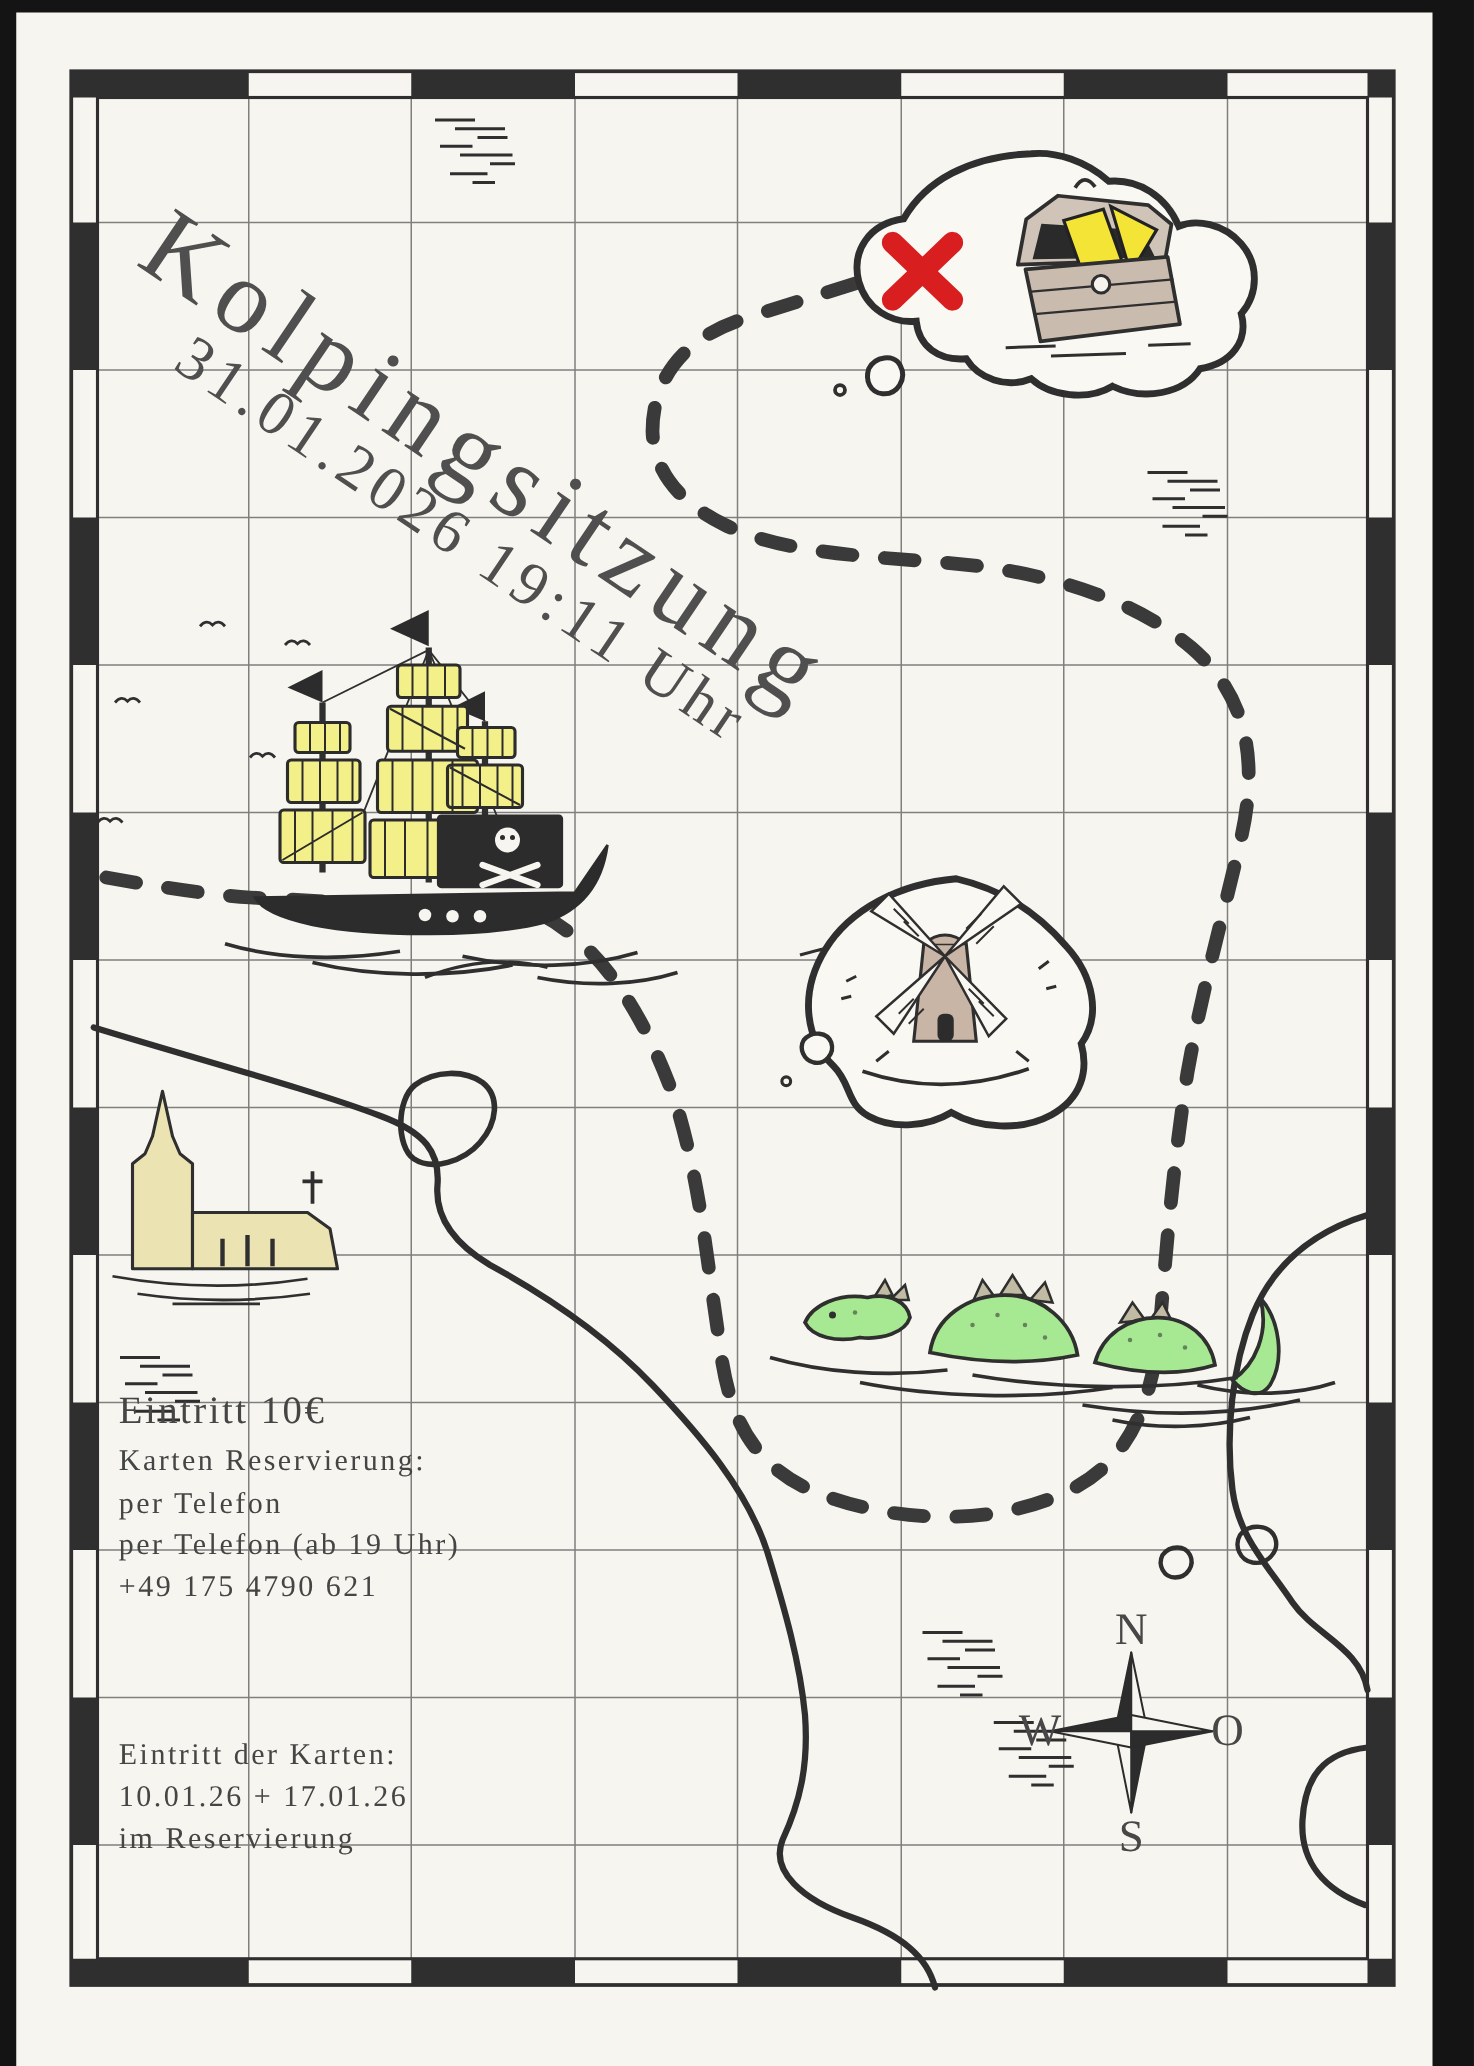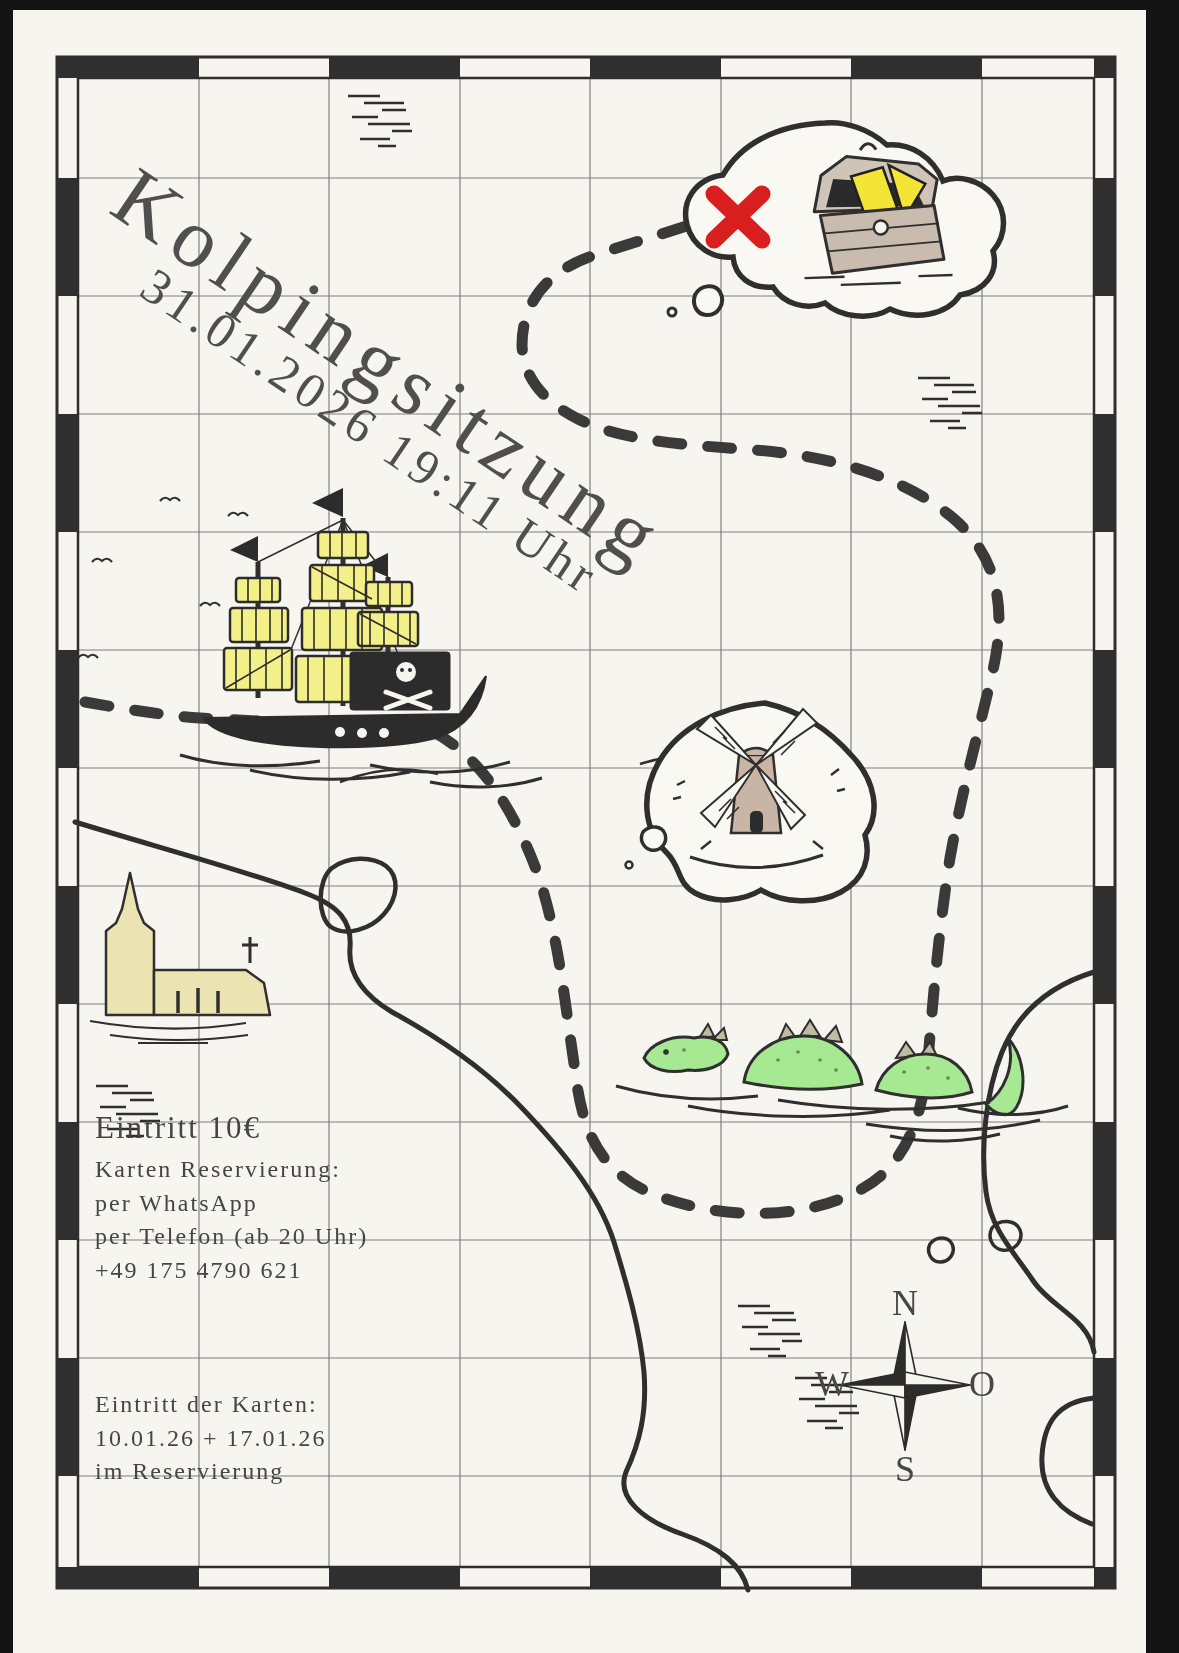--- a/index.html
+++ b/index.html
@@ -247,22 +247,22 @@
     </g>
   </svg>
 
   <div class="txt title">Kolpingsitzung</div>
   <div class="txt subtitle">31.01.2026 19:11 Uhr</div>
 
   <div class="txt admission">Eintritt 10€</div>
 
   <div class="txt block reservation">
     <div>Karten Reservierung:</div>
-    <div>per WhatsApp</div>
-    <div>per Telefon (ab 20 Uhr)</div>
+    <div>per Telefon</div>
+    <div>per Telefon (ab 19 Uhr)</div>
     <div>+49 175 4790 621</div>
   </div>
 
   <div class="txt block pickup">
     <div>Eintritt der Karten:</div>
     <div>10.01.26 + 17.01.26</div>
     <div>im Reservierung</div>
   </div>
 
   <div class="txt compass-letter" style="left:905px;top:1282px;">N</div>

